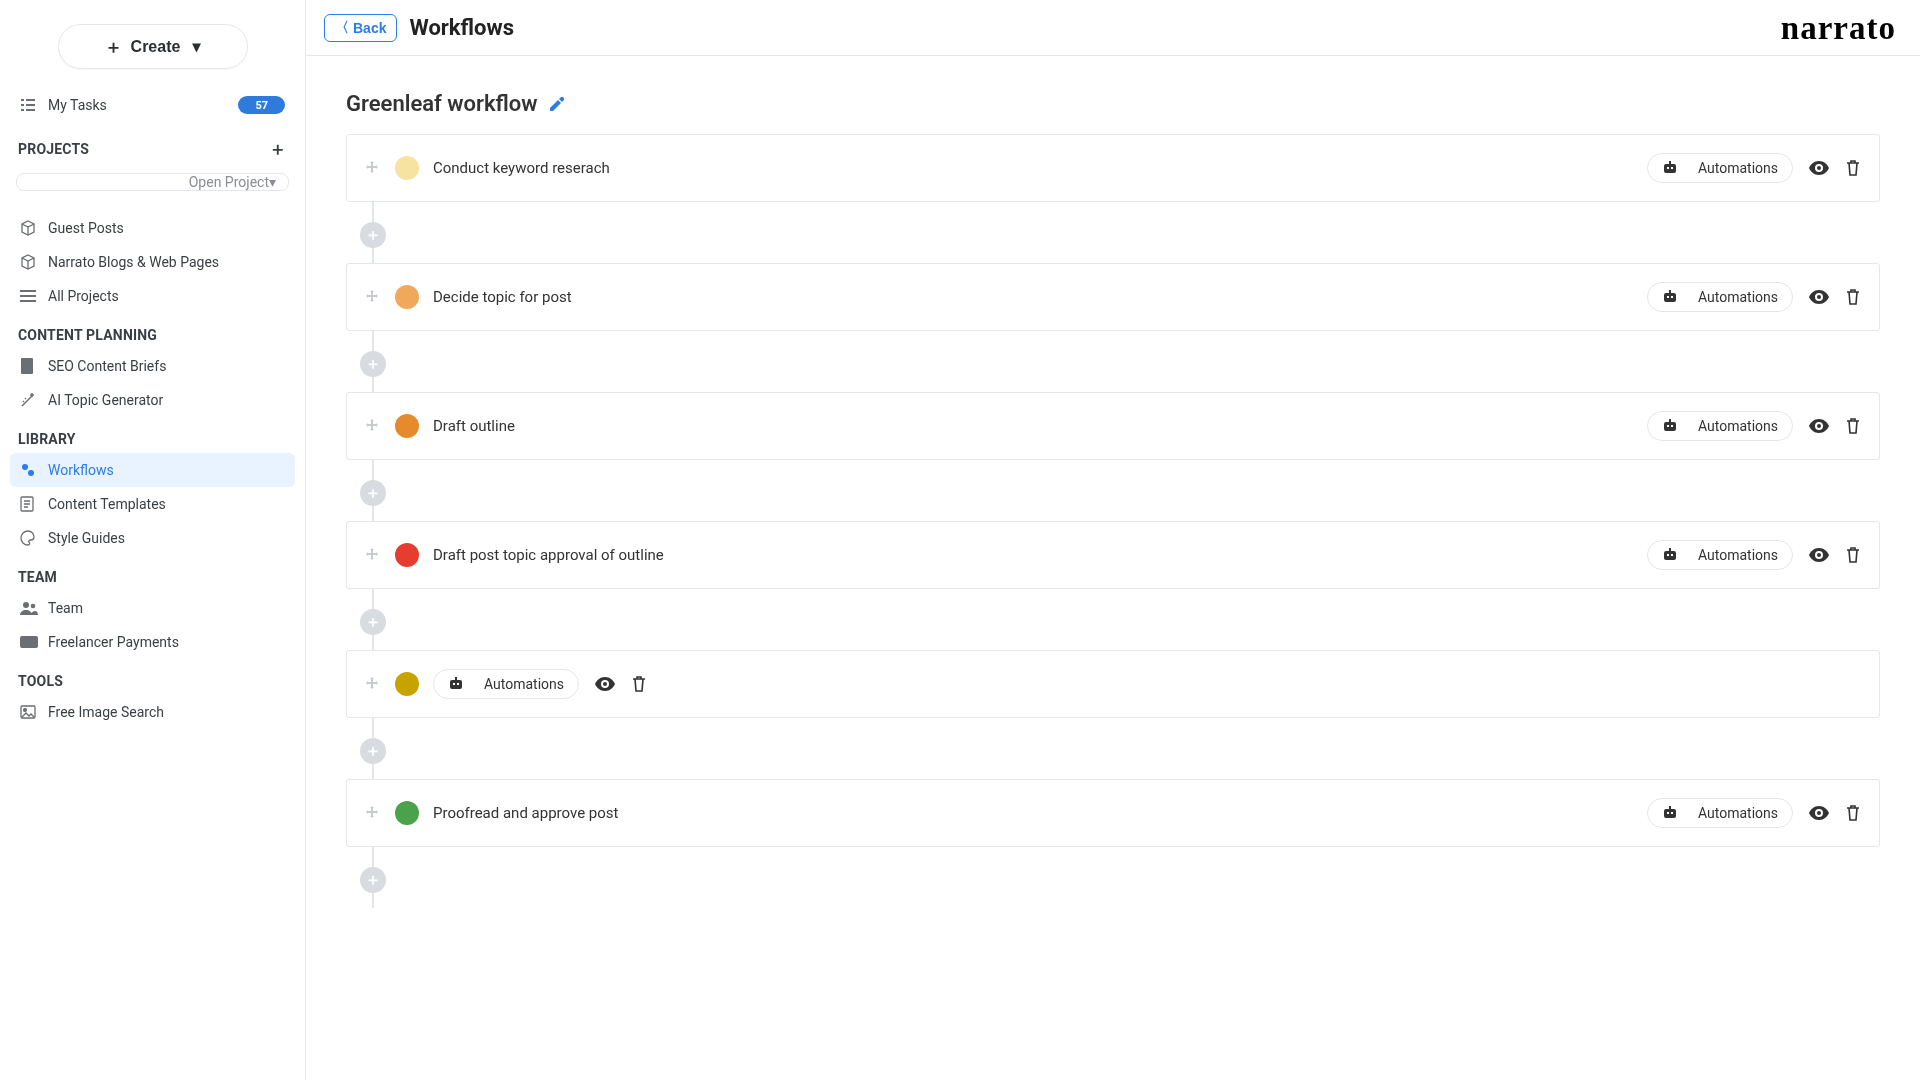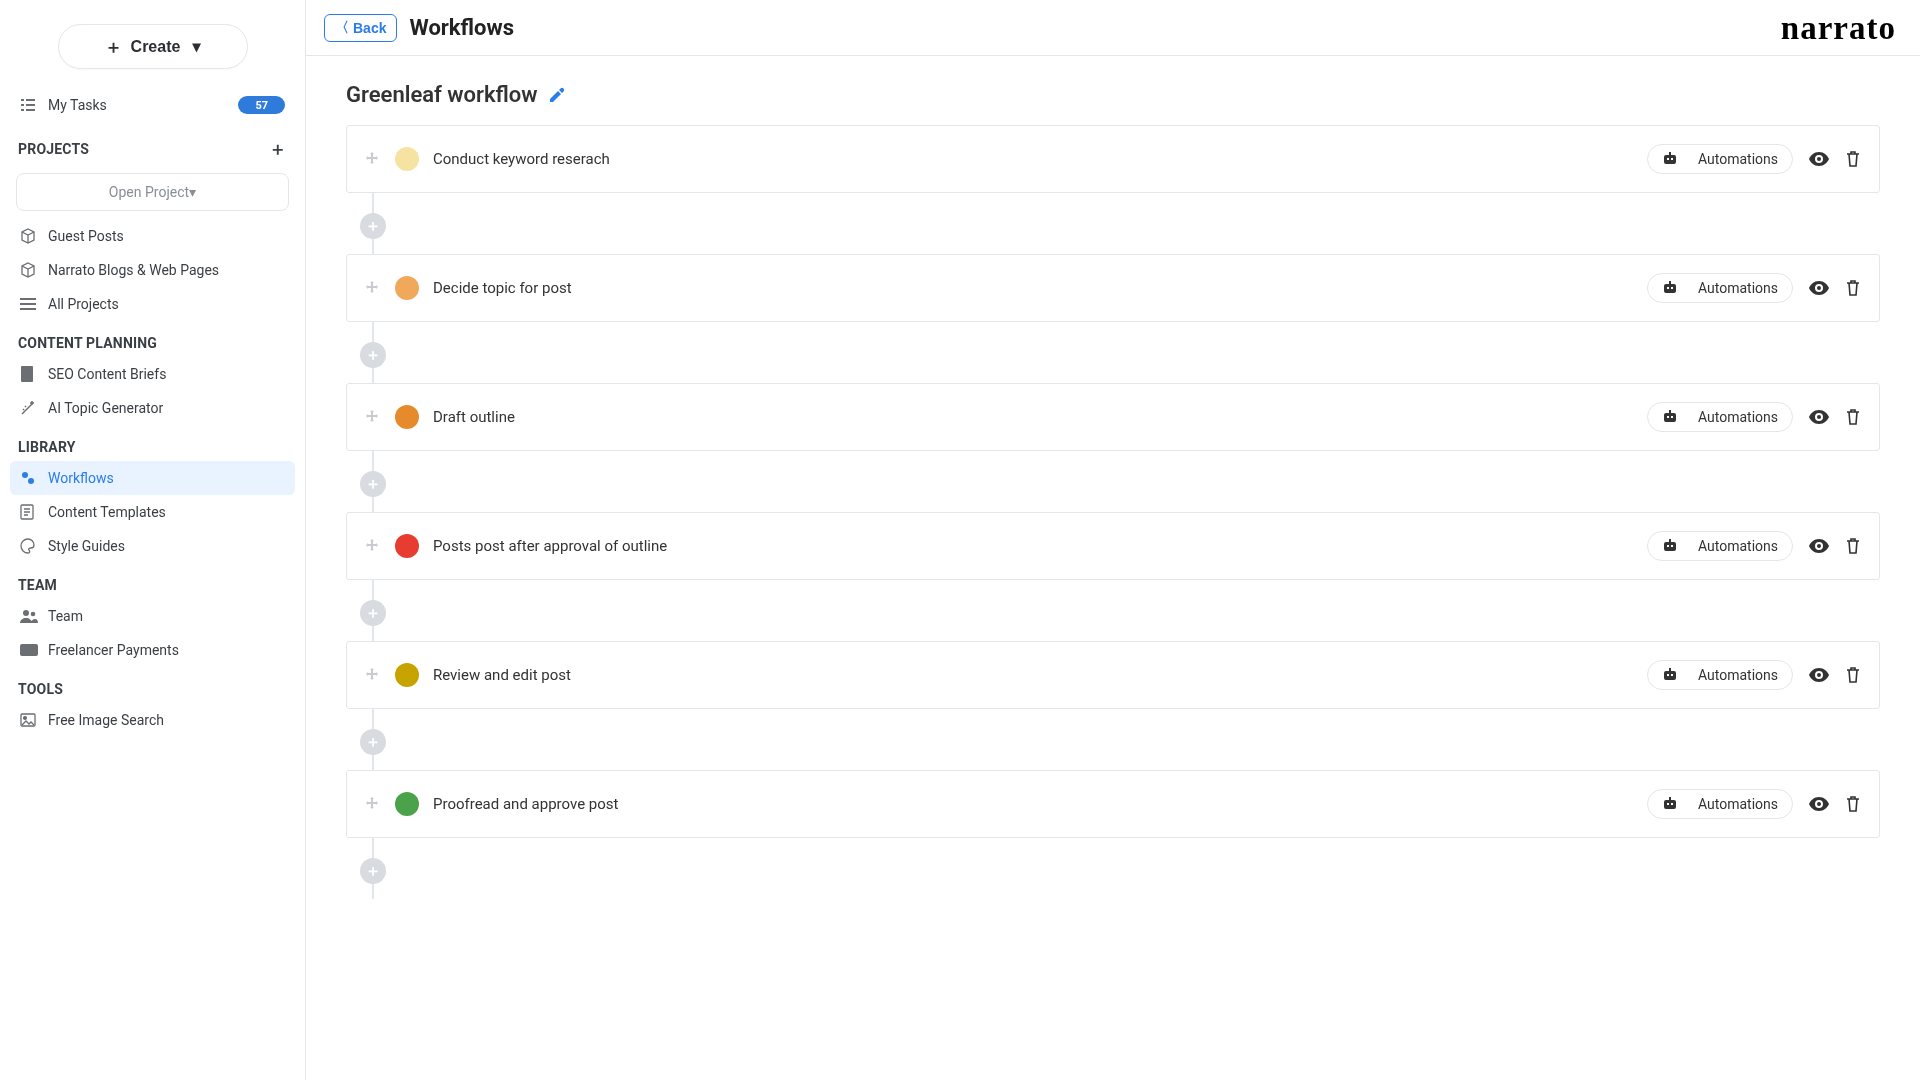--- a/index.html
+++ b/index.html
@@ -49,22 +49,22 @@
   .badge{
     display:inline-flex;align-items:center;justify-content:center;
     min-width:22px;height:18px;padding:0 17px;border-radius:999px;background:var(--badge);color:#fff;font-size:11px;font-weight:700;
   }
   .section-head{
     display:flex;align-items:center;justify-content:space-between;
     padding:14px 8px 6px 8px;font-weight:700;color:#3a3f44;letter-spacing:.2px
   }
   .section-head .plus{color:#3a3f44;font-size:18px;cursor:pointer}
   .open-project{
-    display:flex;align-items:center;justify-content:center;
-    margin:6px 6px 8px 6px;padding:10px 12px;border:1px solid var(--border);border-radius:8px;
+    display:flex;align-items:center;justify-content:flex-end;
+    margin:6px 6px 20px 6px;padding:0 12px;border:1px solid var(--border);border-radius:8px;
     color:#898f95;cursor:pointer;background:#fff;
   }
   .open-project .caret{color:#898f95}
 
   
   .main{
     margin-left:var(--sidebar-w);
     min-height:100vh;
   }
   .topbar{
@@ -83,21 +83,21 @@
     font-size:33px;font-weight:700;color:#000000;
     font-family:"Brush Script MT","Segoe Script","Comic Sans MS",cursive;
     letter-spacing:1px;
   }
 
   .content{
     padding:26px 40px 60px 40px;
   }
   .wf-title{
     display:flex;align-items:center;gap:10px;
-    font-size:22px;font-weight:600;color:#333;margin-bottom:18px;
+    font-size:22px;font-weight:600;color:#333;margin-bottom:18px;margin-top:9px;
   }
   .wf-title .edit{color:var(--blue);cursor:pointer}
 
   .flow{position:relative}
   .connector-line{
     position:absolute;left:26px;top:0;bottom:0;width:2px;background:var(--border);z-index:0;
   }
   .step{
     position:relative;z-index:1;
     display:flex;align-items:center;
@@ -413,21 +413,21 @@
         <div class="add-between">
           <span class="add-circle">＋</span>
         </div>
         <div class="step">
           <span class="drag">
             <svg width="14" height="14" viewBox="0 0 14 14" fill="currentColor">
               <path d="M7 0l2 2H8v3h3V4l2 2-2 2V7H8v3h1l-2 2-2-2h1V7H3v1L1 6l2-2v1h3V2H5l2-2z"></path>
             </svg>
           </span>
           <span class="dot" style="background:#e73d30"></span>
-          <span class="name">Posts post after approval of outline</span>
+          <span class="name">Draft post topic approval of outline</span>
           <span class="right">
             <span class="auto-chip">
               <span class="bot">
                 <svg width="16" height="14" viewBox="0 0 16 14" fill="currentColor">
                   <rect x="2" y="3" width="12" height="9" rx="2"></rect>
                   <rect x="5" y="6" width="2" height="2" fill="#fff"></rect>
                   <rect x="9" y="6" width="2" height="2" fill="#fff"></rect>
                   <rect x="7" y="0" width="2" height="3"></rect>
                 </svg>
               </span>
@@ -449,21 +449,20 @@
         <div class="add-between">
           <span class="add-circle">＋</span>
         </div>
         <div class="step">
           <span class="drag">
             <svg width="14" height="14" viewBox="0 0 14 14" fill="currentColor">
               <path d="M7 0l2 2H8v3h3V4l2 2-2 2V7H8v3h1l-2 2-2-2h1V7H3v1L1 6l2-2v1h3V2H5l2-2z"></path>
             </svg>
           </span>
           <span class="dot" style="background:#c7a300"></span>
-          <span class="name">Review and edit post</span>
           <span class="right">
             <span class="auto-chip">
               <span class="bot">
                 <svg width="16" height="14" viewBox="0 0 16 14" fill="currentColor">
                   <rect x="2" y="3" width="12" height="9" rx="2"></rect>
                   <rect x="5" y="6" width="2" height="2" fill="#fff"></rect>
                   <rect x="9" y="6" width="2" height="2" fill="#fff"></rect>
                   <rect x="7" y="0" width="2" height="3"></rect>
                 </svg>
               </span>

